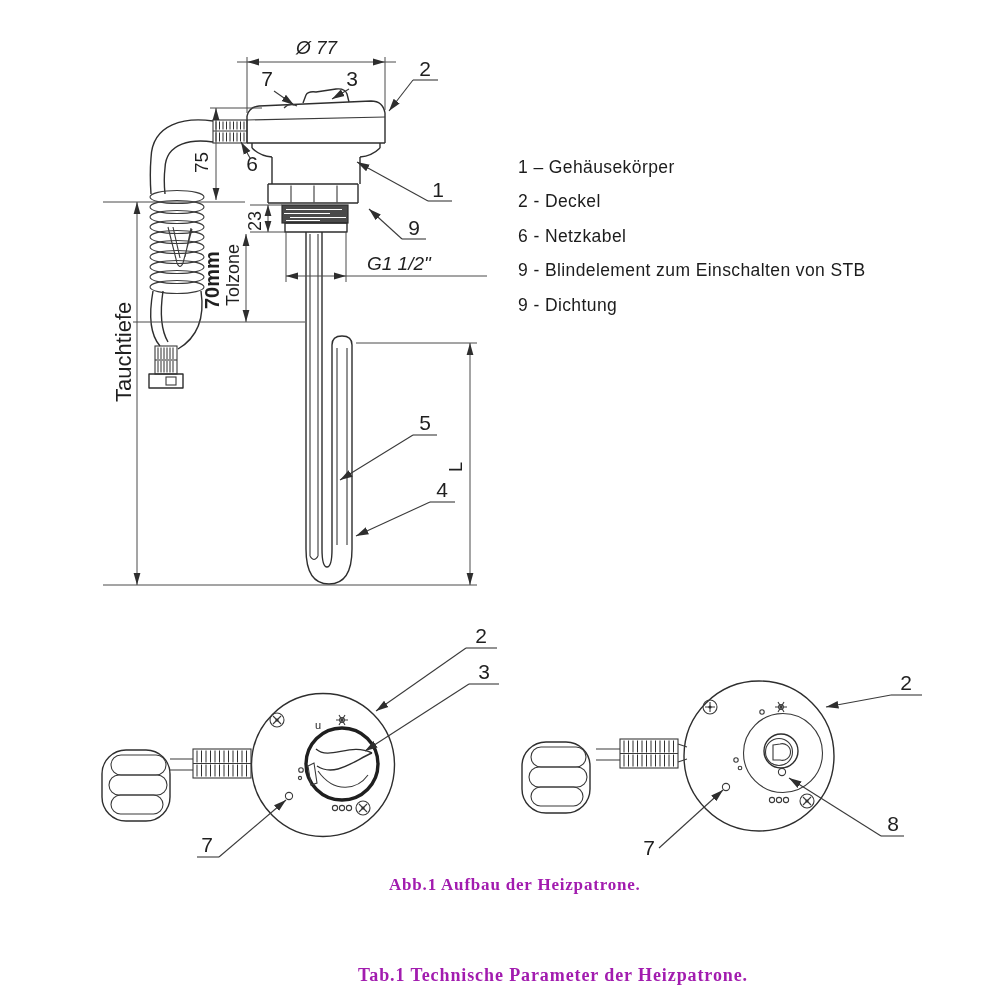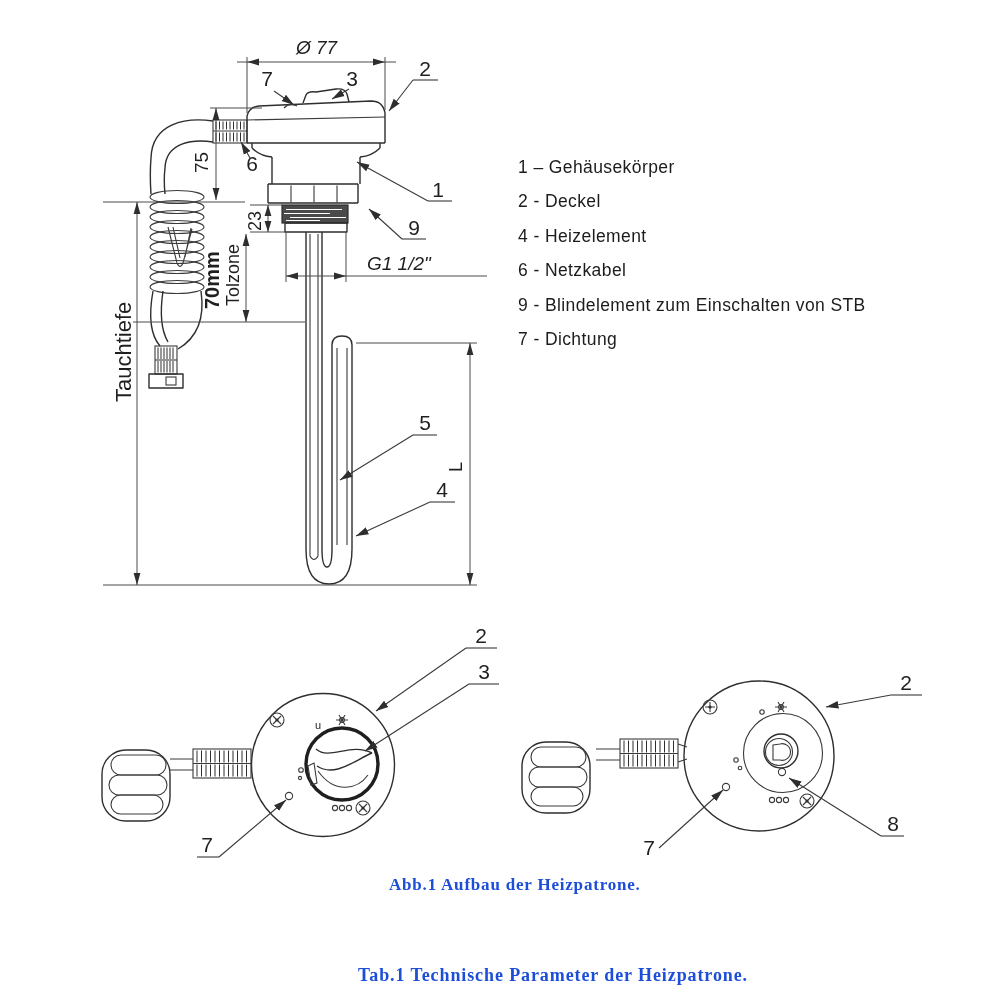--- a/index.html
+++ b/index.html
@@ -16,21 +16,21 @@
   text{fill:#1f1f1f;stroke:none;font-family:"Liberation Sans",sans-serif;}
   .callout{font-size:21px;}
   .dtxt{font-size:19px;}
   .it{font-style:italic;}
   .mid{text-anchor:middle;}
   
   .legend{position:absolute;left:518px;top:150px;}
   .legend-item{line-height:34.4px;font-family:Liberation Sans, sans-serif;font-size:17.5px;
                color:#1c1c1c;letter-spacing:0.4px;white-space:nowrap;}
   
-  .caption{position:absolute;font-family:"Liberation Serif",serif;color:#1d4ed8;white-space:nowrap;}
+  .caption{position:absolute;font-family:"Liberation Serif",serif;color:#a21caf;white-space:nowrap;}
   .cap-fig{left:389px;top:875px;font-size:17px;font-weight:600;letter-spacing:0.8px;}
   .cap-tab{left:358px;top:965px;font-size:18px;font-weight:600;letter-spacing:0.9px;text-align:right;}
 </style>
 </head>
 <body>
 
 <div class="page">
 
 <svg class="drawing" width="1000" height="1000" viewBox="0 0 1000 1000">
   <defs>
@@ -330,22 +330,21 @@
 
       <text class="callout mid" x="649" y="855">7</text>
       <path class="ln2" d="M659,848 L723,790" marker-end="url(#arr)"></path>
     </g>
   </g>
 </svg>
 
 <div class="legend">
   <div class="legend-item">1 – Gehäusekörper</div>
   <div class="legend-item">2 - Deckel</div>
-  <div class="legend-item">4 - Heizelement</div>
   <div class="legend-item">6 - Netzkabel</div>
   <div class="legend-item">9 - Blindelement zum Einschalten von STB</div>
-  <div class="legend-item">7 - Dichtung</div>
+  <div class="legend-item">9 - Dichtung</div>
 </div>
 
 <div class="caption cap-fig">Abb.1 Aufbau der Heizpatrone.</div>
 <div class="caption cap-tab">Tab.1 Technische Parameter der Heizpatrone.</div>
 
 </div>
 
 </body></html>

